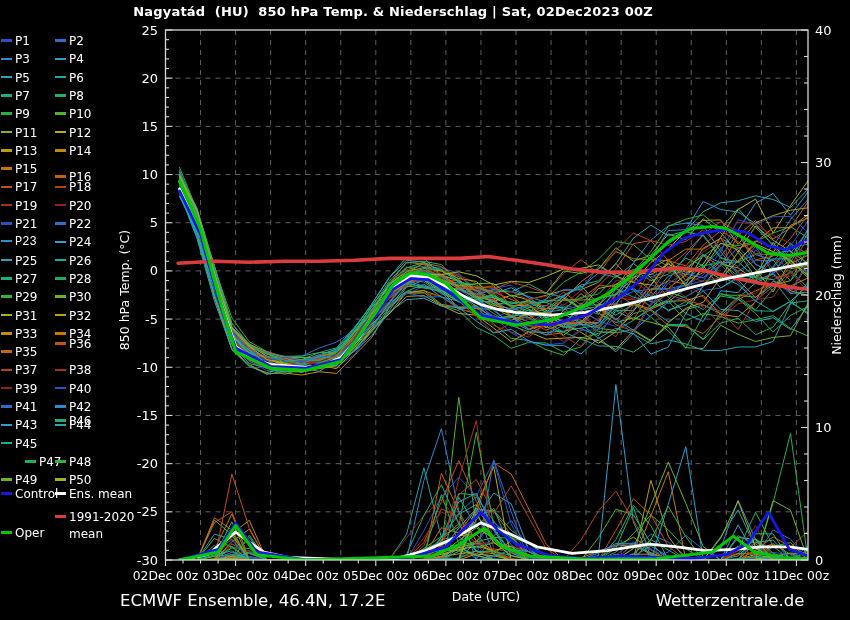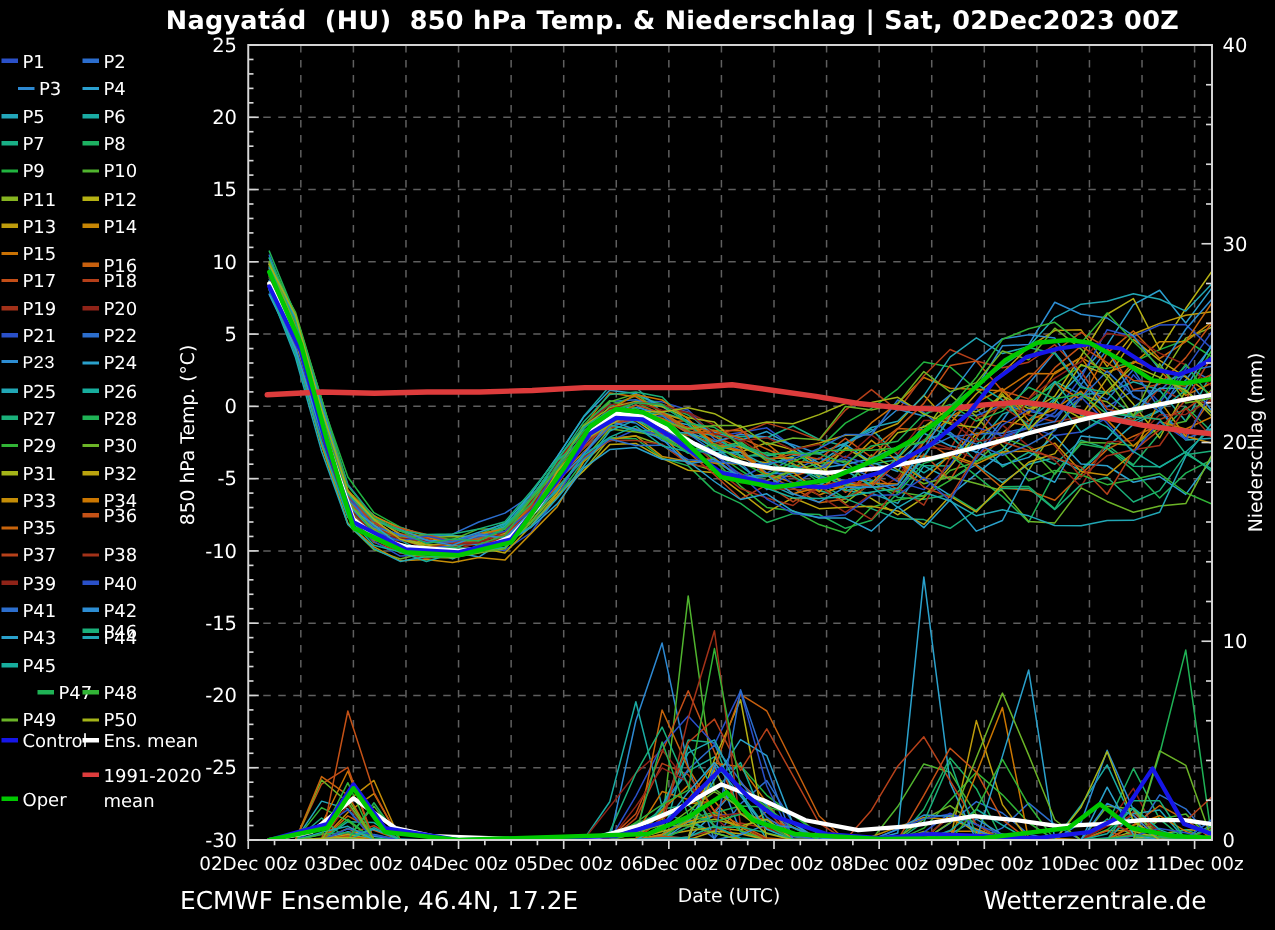--- a/index.html
+++ b/index.html
@@ -1,22 +1,22 @@
 <!DOCTYPE html>
 <html><head>
 <meta charset="utf-8">
 <style>
   html,body{margin:0;padding:0;}
   body{
     width:850px;height:620px;background:#000;overflow:hidden;position:relative;
     font-family:"DejaVu Sans","Liberation Sans",sans-serif;color:#fff;
   }
   .title{
-    position:absolute;top:4px;left:0;width:786px;text-align:right;
-    font-size:17px;font-weight:bold;white-space:pre;letter-spacing:0.2px;
+    position:absolute;top:4px;left:0;width:786px;text-align:center;
+    font-size:13px;font-weight:bold;white-space:pre;letter-spacing:0.2px;
   }
   #plot{position:absolute;top:0;left:0;}
   .legend{position:absolute;top:0;left:0;width:160px;height:560px;font-size:12px;}
   .lg-entry{position:absolute;height:16px;line-height:16px;white-space:pre;}
   .lg-swatch{display:inline-block;width:11px;height:2.6px;margin-right:3px;vertical-align:middle;position:relative;top:-1px;}
   .lg-text{color:#fff;}
   .footer-left{position:absolute;top:591px;left:120px;font-size:16.5px;}
   .footer-right{position:absolute;top:591px;left:640px;width:180px;text-align:center;font-size:16.5px;}
 </style>
 </head>
@@ -320,21 +320,21 @@
     <g>
       <text x="0" y="0" fill="#ffffff" font-size="12.5" font-family="DejaVu Sans, Liberation Sans, sans-serif" text-anchor="middle" transform="translate(129,290) rotate(-90)">850 hPa Temp. (°C)</text>
       <text x="0" y="0" fill="#ffffff" font-size="12.5" font-family="DejaVu Sans, Liberation Sans, sans-serif" text-anchor="middle" transform="translate(841,295) rotate(-90)">Niederschlag (mm)</text>
       <text x="486" y="601" fill="#ffffff" font-size="12.5" font-family="DejaVu Sans, Liberation Sans, sans-serif" text-anchor="middle">Date (UTC)</text>
     </g>
   </svg>
 
 <div class="legend" id="legend">
     <div class="lg-entry" style="left: 1px; top: 33px;"><span class="lg-swatch" style="background: rgb(42, 80, 200);"></span><span class="lg-text">P1</span></div>
     <div class="lg-entry" style="left: 55px; top: 33px;"><span class="lg-swatch" style="background: rgb(43, 109, 205);"></span><span class="lg-text">P2</span></div>
-    <div class="lg-entry" style="left: 12px; top: 51.3px;"><span class="lg-swatch" style="background: rgb(45, 137, 210);"></span><span class="lg-text">P3</span></div>
+    <div class="lg-entry" style="left: 1px; top: 51.3px;"><span class="lg-swatch" style="background: rgb(45, 137, 210);"></span><span class="lg-text">P3</span></div>
     <div class="lg-entry" style="left: 55px; top: 51.3px;"><span class="lg-swatch" style="background: rgb(43, 160, 208);"></span><span class="lg-text">P4</span></div>
     <div class="lg-entry" style="left: 1px; top: 69.6px;"><span class="lg-swatch" style="background: rgb(35, 166, 186);"></span><span class="lg-text">P5</span></div>
     <div class="lg-entry" style="left: 55px; top: 69.6px;"><span class="lg-swatch" style="background: rgb(26, 171, 163);"></span><span class="lg-text">P6</span></div>
     <div class="lg-entry" style="left: 1px; top: 87.9px;"><span class="lg-swatch" style="background: rgb(25, 175, 134);"></span><span class="lg-text">P7</span></div>
     <div class="lg-entry" style="left: 55px; top: 87.9px;"><span class="lg-swatch" style="background: rgb(29, 177, 98);"></span><span class="lg-text">P8</span></div>
     <div class="lg-entry" style="left: 1px; top: 106.2px;"><span class="lg-swatch" style="background: rgb(33, 180, 63);"></span><span class="lg-text">P9</span></div>
     <div class="lg-entry" style="left: 55px; top: 106.2px;"><span class="lg-swatch" style="background: rgb(80, 180, 46);"></span><span class="lg-text">P10</span></div>
     <div class="lg-entry" style="left: 1px; top: 124.5px;"><span class="lg-swatch" style="background: rgb(134, 180, 32);"></span><span class="lg-text">P11</span></div>
     <div class="lg-entry" style="left: 55px; top: 124.5px;"><span class="lg-swatch" style="background: rgb(181, 177, 19);"></span><span class="lg-text">P12</span></div>
     <div class="lg-entry" style="left: 1px; top: 142.8px;"><span class="lg-swatch" style="background: rgb(190, 156, 12);"></span><span class="lg-text">P13</span></div>

